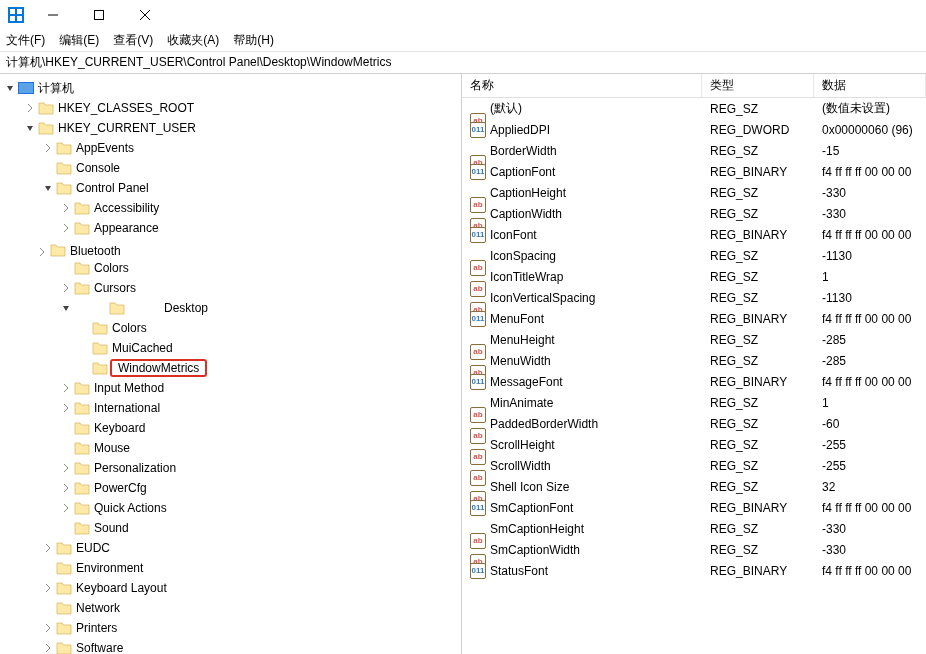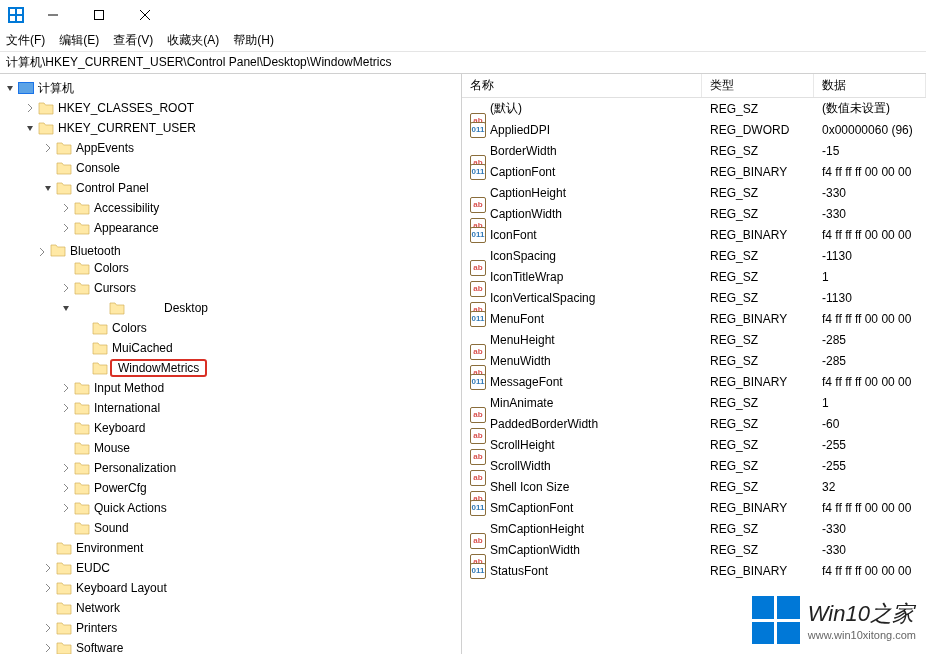--- a/index.html
+++ b/index.html
@@ -477,40 +477,40 @@
       <div class="tree-row" style="padding-left: 60px;">
         <span class="spacer"></span>
         <span class="node-icon folder-icon">
           <svg viewBox="0 0 16 14">
             <path d="M1 2 h5 l1.5 2 H15 v9 H1 Z" fill="#ffe9a6" stroke="#d4b35a" stroke-width="0.7"></path>
           </svg>
         </span>
         <span class="label">Sound</span>
       </div>
       <div class="tree-row" style="padding-left: 42px;">
+        <span class="chevron">
+          <svg width="8" height="8" viewBox="0 0 8 8">
+            <path d="M2 0 L6 4 L2 8" fill="none" stroke="#888" stroke-width="1"></path>
+          </svg>
+        </span>
+        <span class="node-icon folder-icon">
+          <svg viewBox="0 0 16 14">
+            <path d="M1 2 h5 l1.5 2 H15 v9 H1 Z" fill="#ffe9a6" stroke="#d4b35a" stroke-width="0.7"></path>
+          </svg>
+        </span>
+        <span class="label">EUDC</span>
+      </div>
+      <div class="tree-row" style="padding-left: 42px;">
         <span class="spacer"></span>
         <span class="node-icon folder-icon">
           <svg viewBox="0 0 16 14">
             <path d="M1 2 h5 l1.5 2 H15 v9 H1 Z" fill="#ffe9a6" stroke="#d4b35a" stroke-width="0.7"></path>
           </svg>
         </span>
         <span class="label">Environment</span>
-      </div>
-      <div class="tree-row" style="padding-left: 42px;">
-        <span class="chevron">
-          <svg width="8" height="8" viewBox="0 0 8 8">
-            <path d="M2 0 L6 4 L2 8" fill="none" stroke="#888" stroke-width="1"></path>
-          </svg>
-        </span>
-        <span class="node-icon folder-icon">
-          <svg viewBox="0 0 16 14">
-            <path d="M1 2 h5 l1.5 2 H15 v9 H1 Z" fill="#ffe9a6" stroke="#d4b35a" stroke-width="0.7"></path>
-          </svg>
-        </span>
-        <span class="label">EUDC</span>
       </div>
       <div class="tree-row" style="padding-left: 42px;">
         <span class="chevron">
           <svg width="8" height="8" viewBox="0 0 8 8">
             <path d="M2 0 L6 4 L2 8" fill="none" stroke="#888" stroke-width="1"></path>
           </svg>
         </span>
         <span class="node-icon folder-icon">
           <svg viewBox="0 0 16 14">
             <path d="M1 2 h5 l1.5 2 H15 v9 H1 Z" fill="#ffe9a6" stroke="#d4b35a" stroke-width="0.7"></path>
@@ -740,26 +740,14 @@
         <div class="list-row">
           <div class="cell name-cell">
             <span class="val-icon bin">011</span>
             <span>StatusFont</span>
           </div>
           <div class="cell type-cell">REG_BINARY</div>
           <div class="cell data-cell">f4 ff ff ff 00 00 00</div>
         </div>
       </div>
 
-    <div class="watermark">
-      <div class="wm-logo">
-          <div></div>
-          <div></div>
-          <div></div>
-          <div></div>
-        </div>
-      <div class="wm-text">
-        <div class="wm-title">Win10之家</div>
-        <div class="wm-url">www.win10xitong.com</div>
-      </div>
-    </div>
   </div>
 </div>
 
 </body></html>

